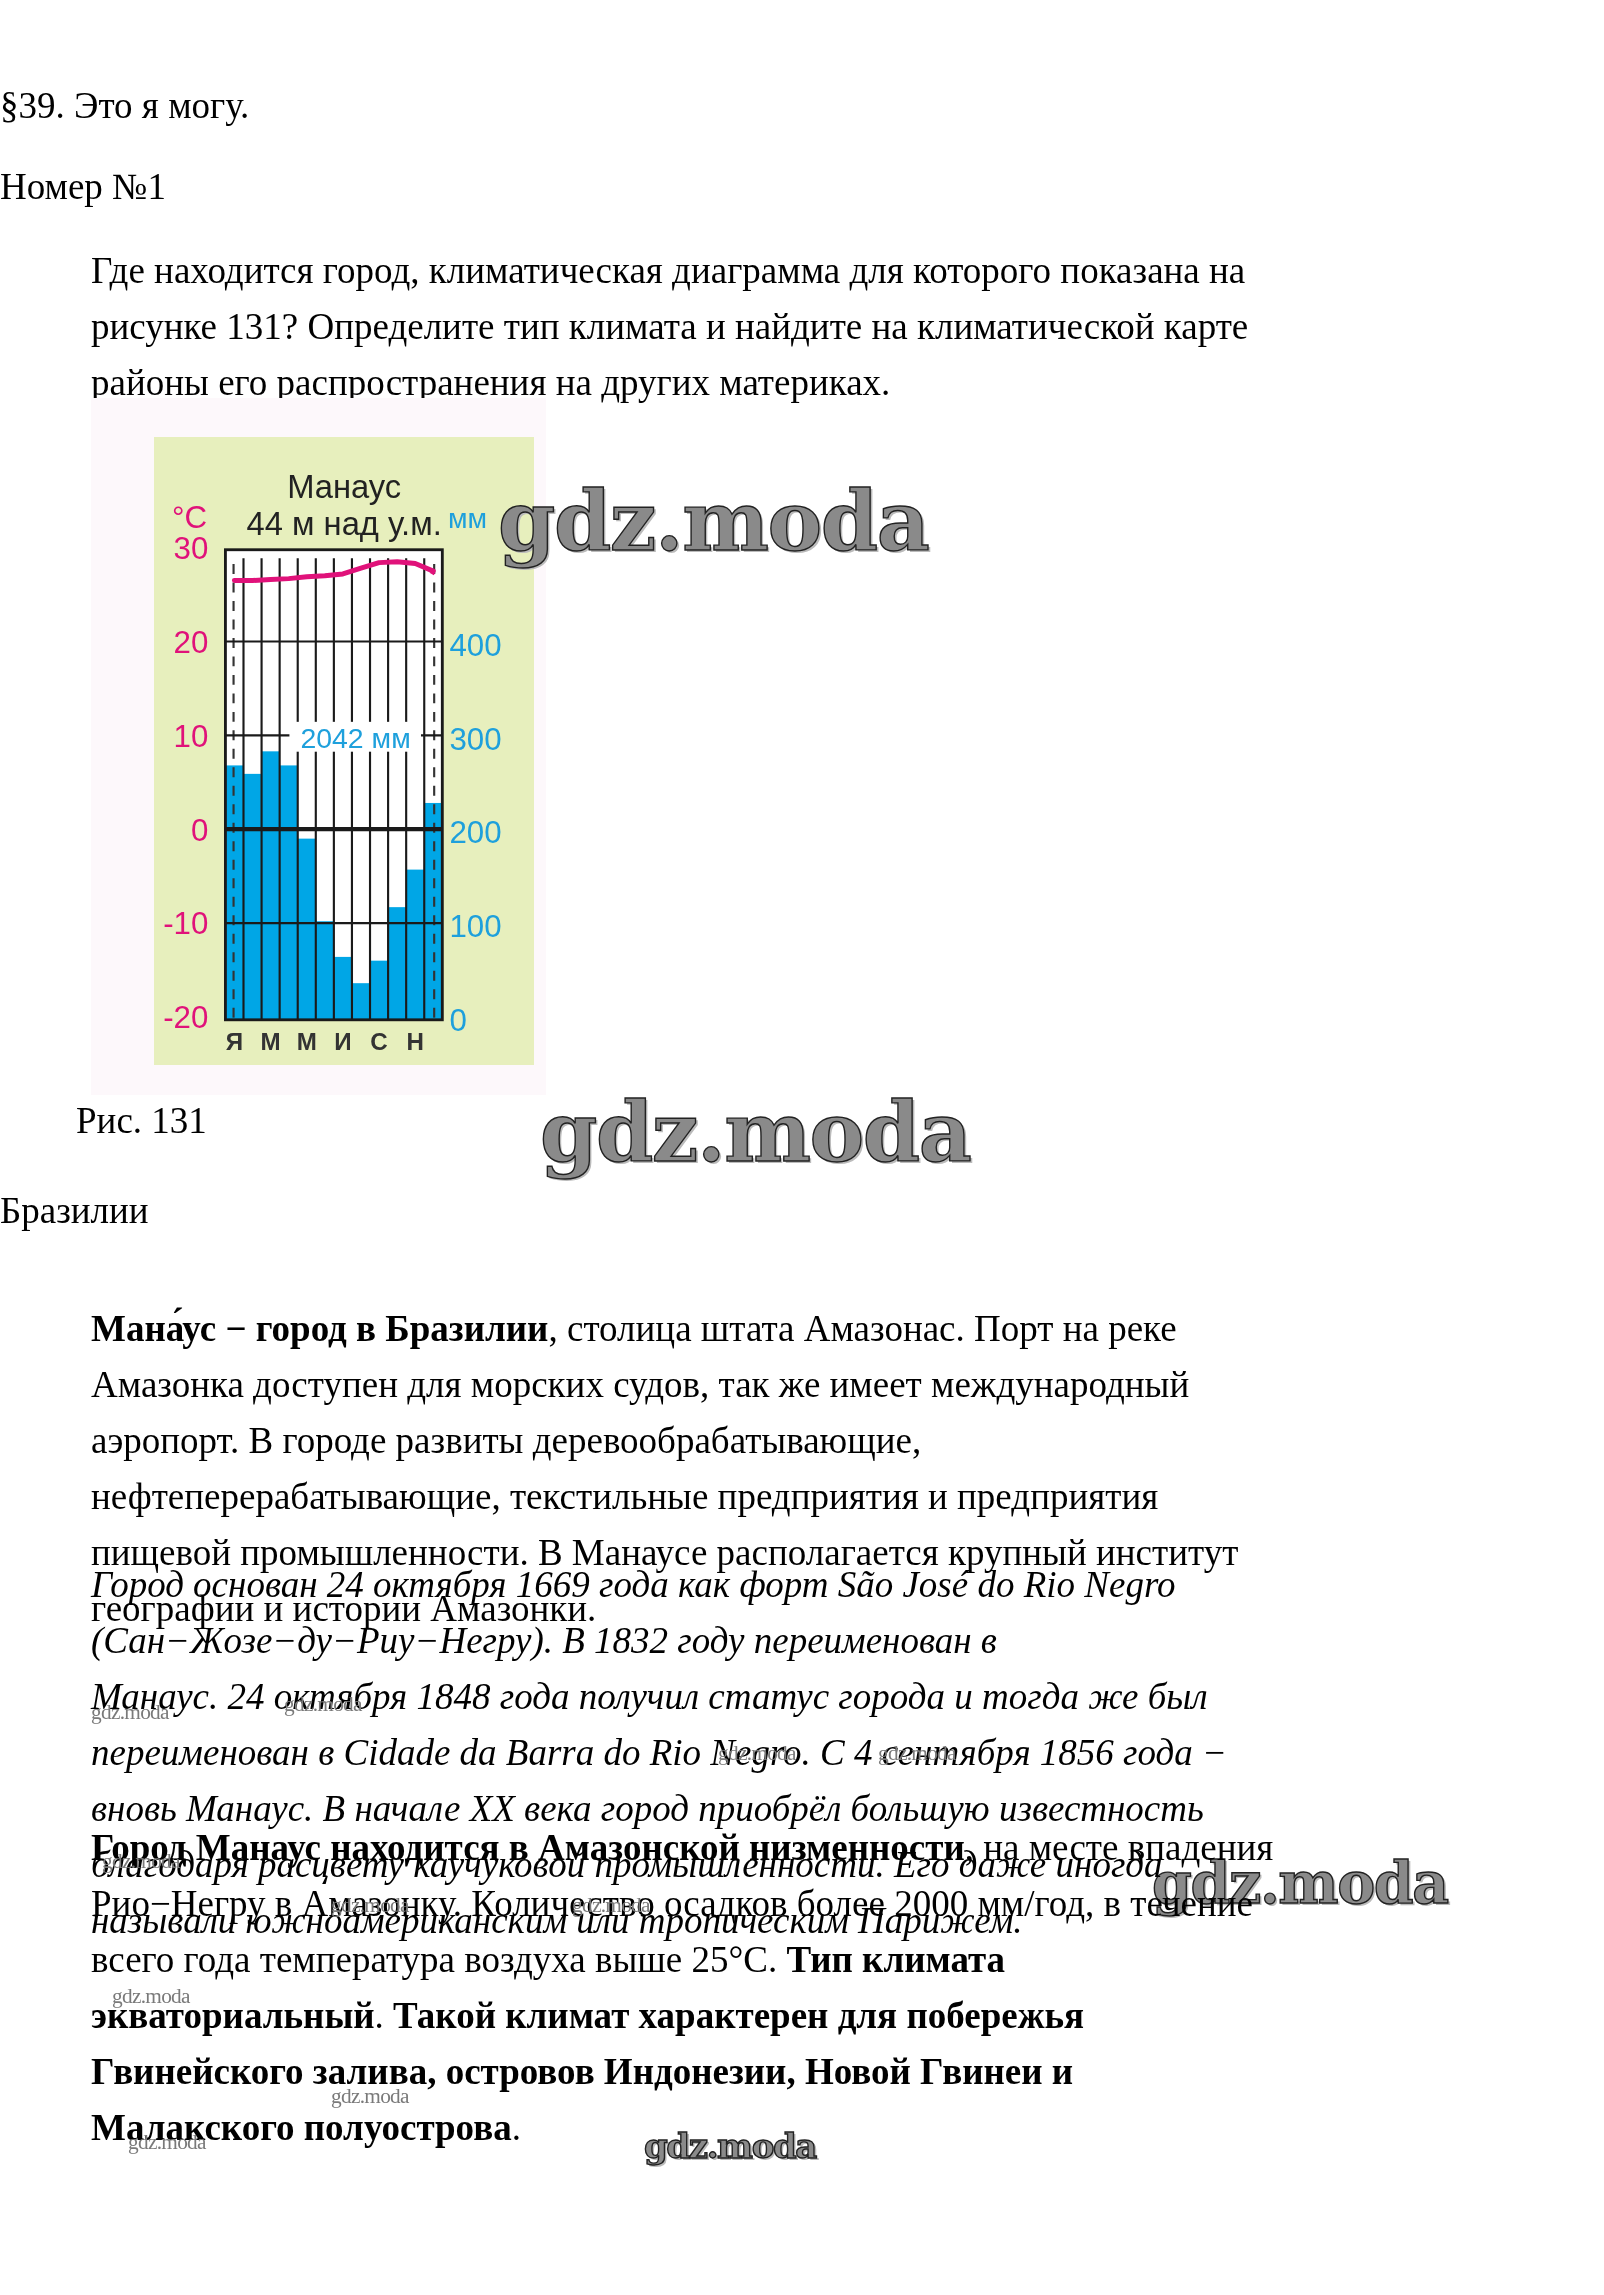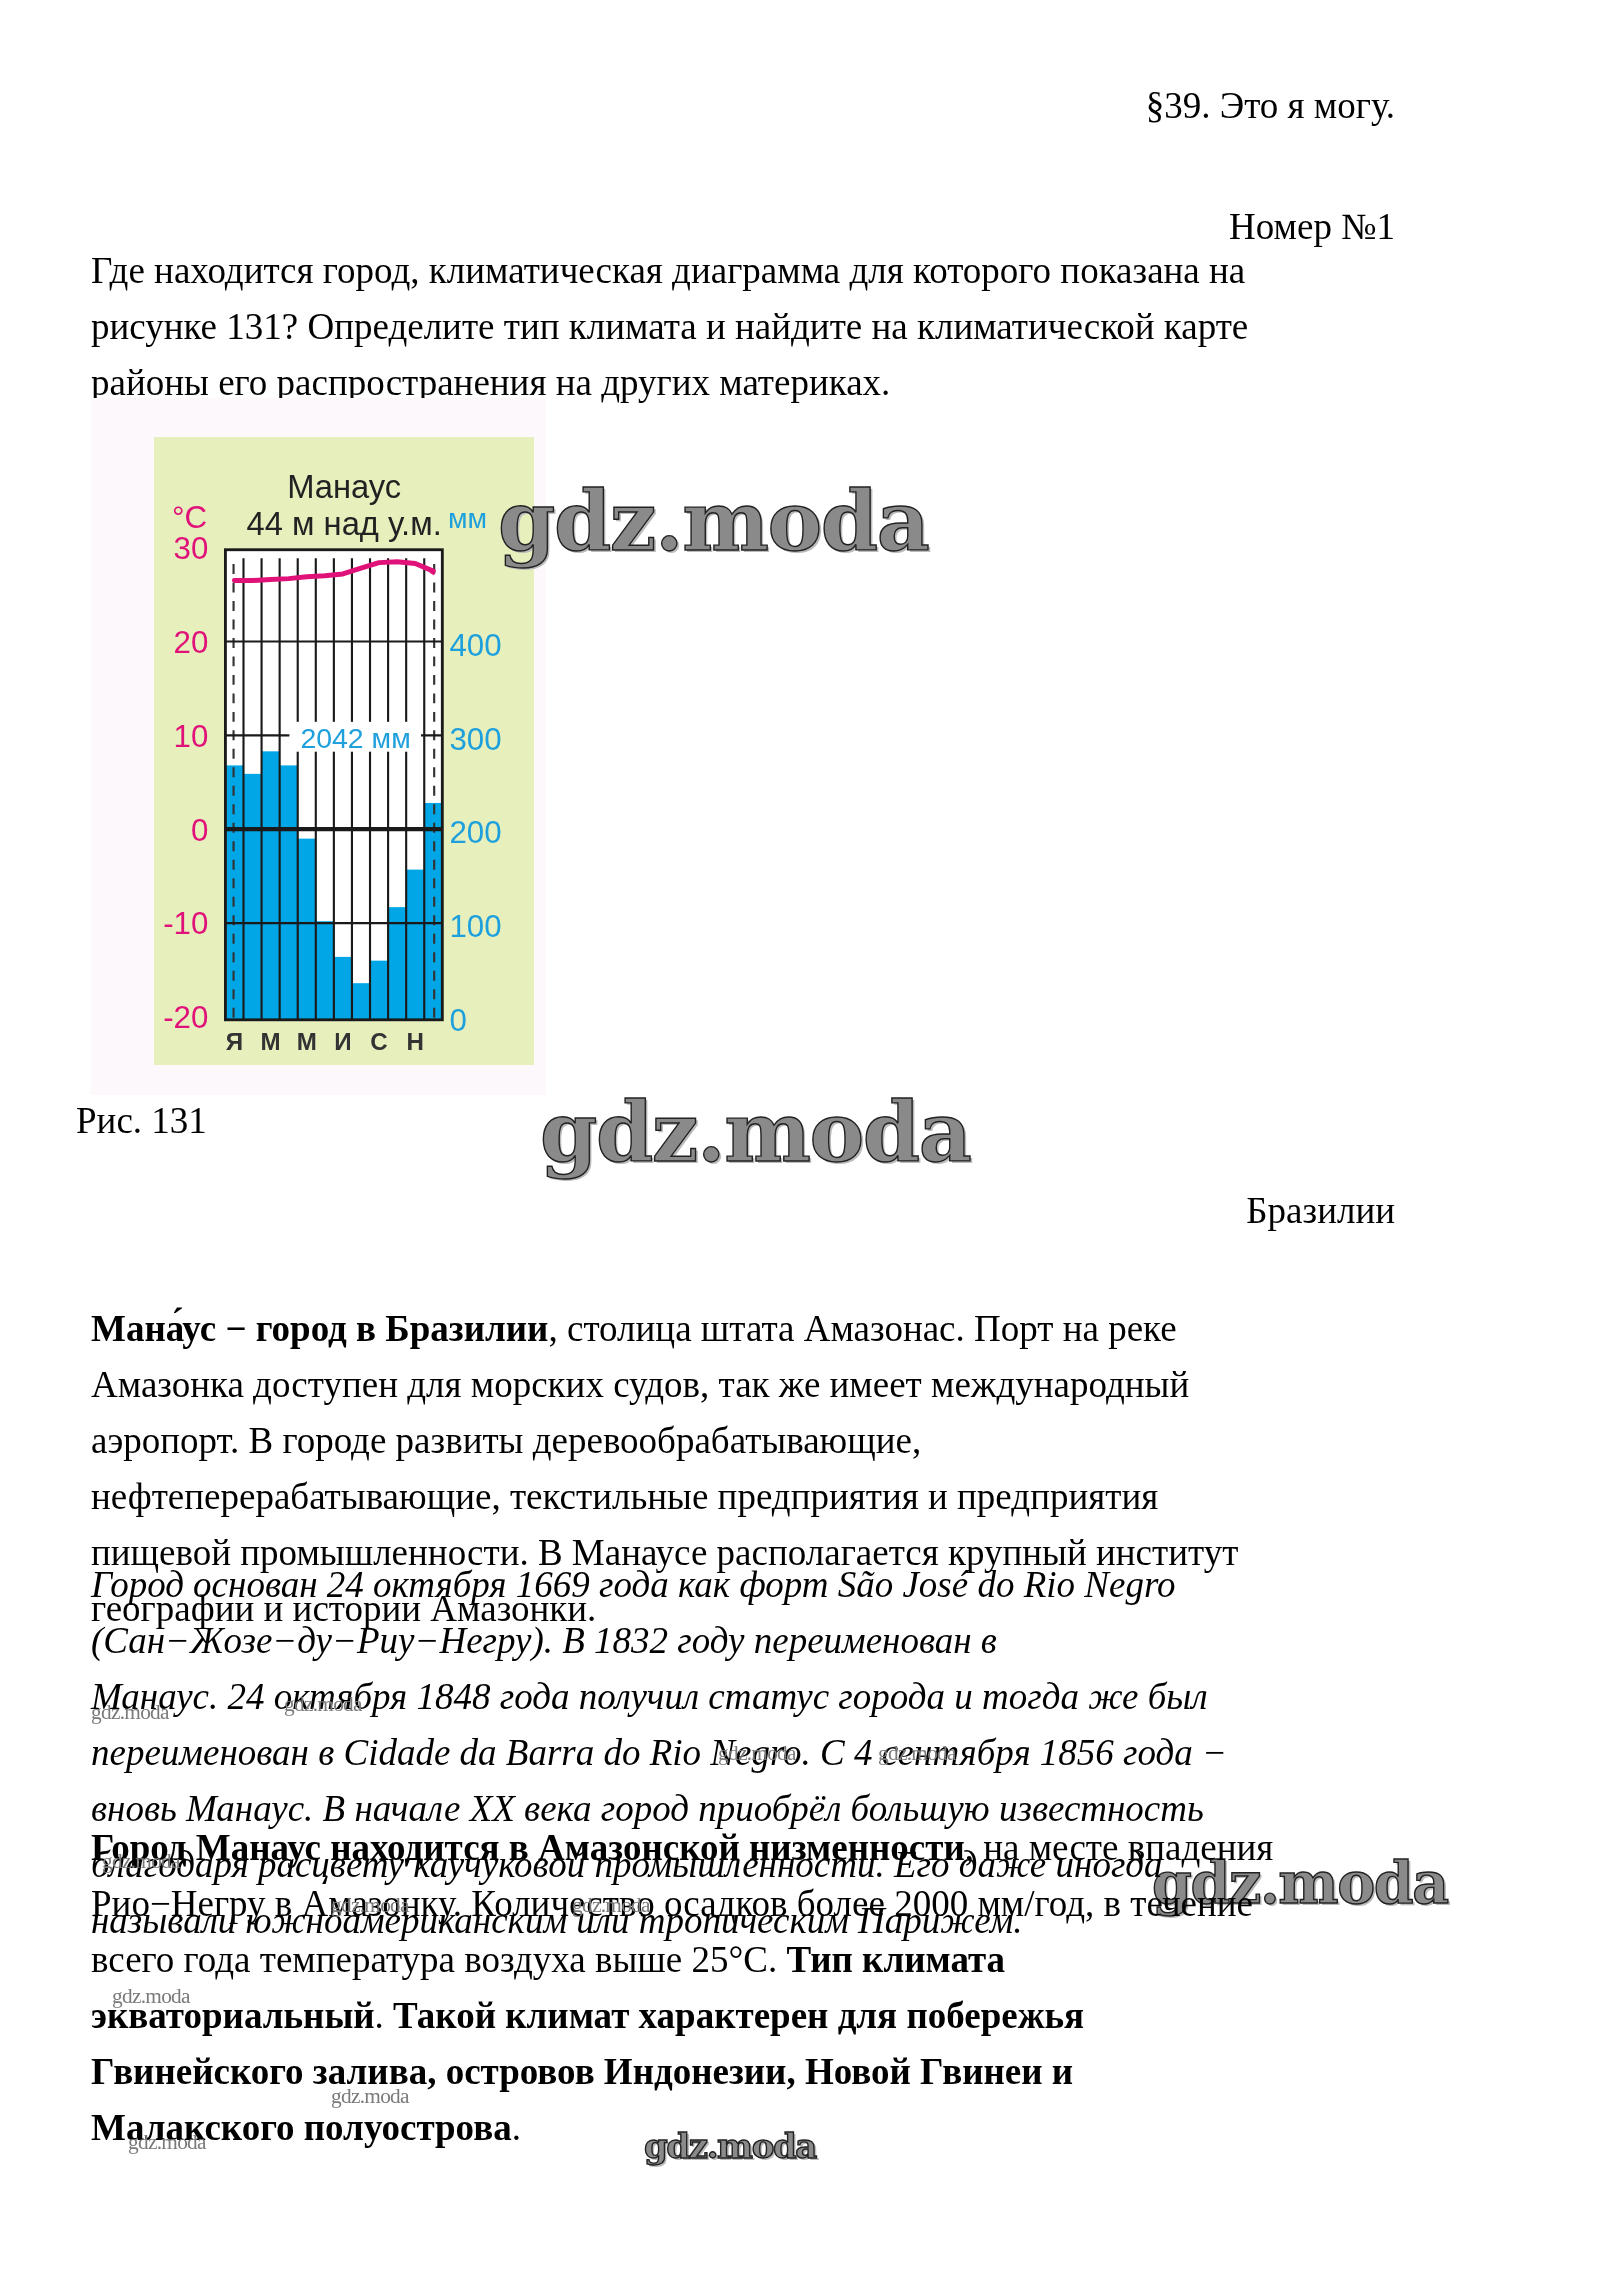--- a/index.html
+++ b/index.html
@@ -1,20 +1,20 @@
 <!DOCTYPE html>
 <html style="font-size:11.4px"><head>
 <meta charset="utf-8">
 <style>
   html, body { margin: 0; padding: 0; background: #ffffff; }
   body {
     width: 1605px; height: 2295px; position: relative; overflow: hidden;
     font-family: "Liberation Serif", "DejaVu Serif", serif; color: #000;
   }
-  .center-line { position: absolute; left: 16px; width: 1379px; text-align: right; font-size: 37px; line-height: 43px; }
+  .center-line { position: absolute; left: 0; width: 1379px; text-align: left; font-size: 37px; line-height: 43px; }
   .para { position: absolute; left: 91px; width: 1394px; font-size: 37px; line-height: 56px; white-space: pre-line; }
   .para b { font-weight: bold; }
   .fig-caption { position: absolute; left: 76px; top: 1099px; font-size: 37px; }
   .wm-big {
     position: absolute; font-family: "DejaVu Serif", serif; font-weight: bold;
     color: #8a8a8a; letter-spacing: -1.4px;
     -webkit-text-stroke: 1.4px #222;
     text-shadow: 2.1px 2.1px 0 #bbb;
   }
   .wm-small {
@@ -24,21 +24,21 @@
   
   .chart-panel { position: absolute; left: 154px; top: 437px; width: 380px; height: 628px; background: #e7efbd; }
   .chart-pink-bg { position: absolute; left: 91px; top: 398px; width: 455px; height: 697px; background: #fdf8fb; }
   .chart-svg { position: absolute; left: 0; top: 0; }
   .chart-text { font-family: "Liberation Sans", "DejaVu Sans", sans-serif; }
 </style>
 </head>
 <body>
 
 <div class="center-line" style="top:84px;">§39. Это я могу.</div>
-<div class="center-line" style="top:165px;margin-top:40px;">Номер №1</div>
+<div class="center-line" style="top:165px;">Номер №1</div>
 
 <div class="para" style="top:243px;">Где находится город, климатическая диаграмма для которого показана на
 рисунке 131? Определите тип климата и найдите на климатической карте
 районы его распространения на других материках.</div>
 
 <div class="chart-pink-bg"></div>
 <div class="chart-panel"></div>
 <svg class="chart-svg" width="1605" height="1081" viewBox="0 0 2257 1520">
   <g id="chart-root">
       <rect x="317" y="773" width="305" height="661" fill="#ffffff"></rect>

